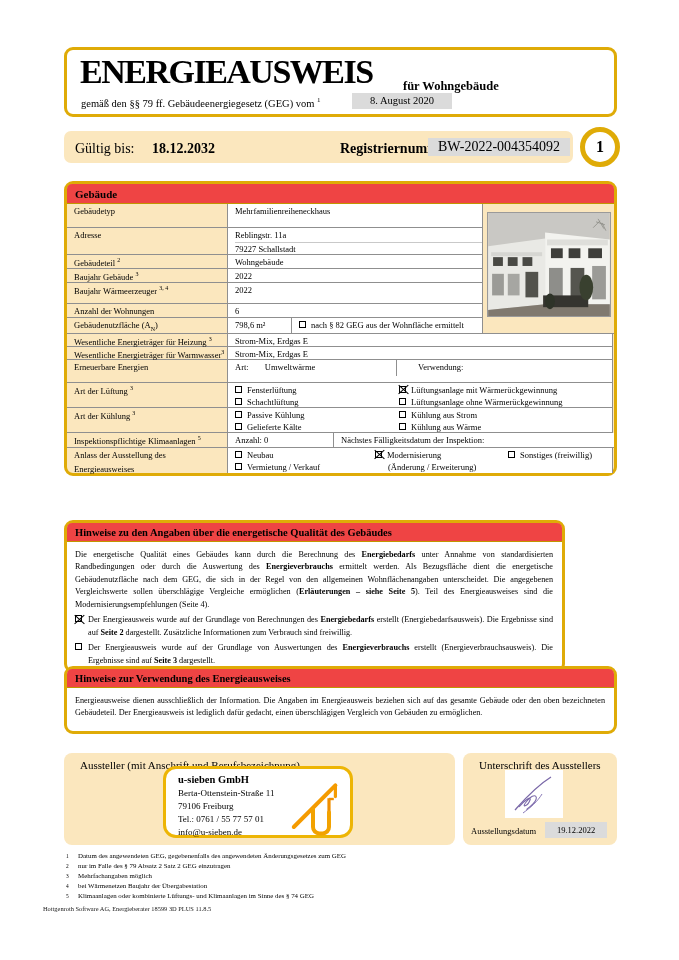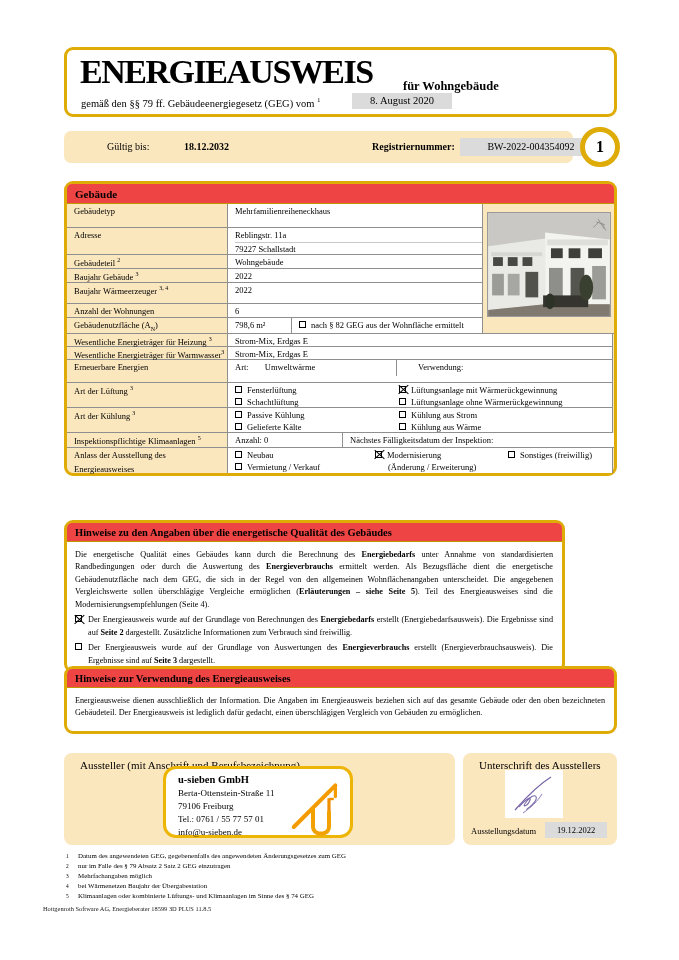--- a/index.html
+++ b/index.html
@@ -16,21 +16,21 @@
 
   
   .hd-title { position:absolute; left:13px; top:3px; font-size:34px; font-weight:bold; letter-spacing:-1.5px; }
   .hd-sub { position:absolute; left:336px; top:29px; font-size:12.5px; font-weight:bold; }
   .hd-law { position:absolute; left:14px; top:46px; font-size:10.5px; }
   .hd-law sup { font-size:7px; }
   .hd-date { position:absolute; left:285px; top:43px; width:100px; height:16px; font-size:10.5px; line-height:16px; }
 
   
   .valbar { position:absolute; left:64px; top:131px; width:509px; height:32px; background:#FBE7BE; border-radius:7px; }
-  .valbar .lab { position:absolute; top:10px; font-size:10px;margin-left:32px; }
+  .valbar .lab { position:absolute; top:10px; font-size:14px; }
   .valbar .bold { font-weight:bold; }
   .pagecircle { position:absolute; left:580px; top:127px; width:40px; height:40px; border-radius:50%;
     border:5px solid #DFAB07; background:#fff; font-size:16px; font-weight:bold; text-align:center; line-height:30px; }
 
   
   .gebox { position:absolute; left:64px; top:181px; width:553px; background:#FBE7BE; }
   .g-row { display:flex; align-items:stretch; }
   .gl { width:161px; flex:none; border-right:1px solid #8f8f8f; border-bottom:1px solid #8f8f8f;
         padding:2px 2px 0 7px; font-size:8.5px; line-height:1.25; }
   .gl sup { font-size:6px; }
@@ -216,21 +216,21 @@
           <div class="cbrow">
               <span class="cb"></span>
               <span>Kühlung aus Wärme</span>
             </div>
         </div>
       </div>
     </div>
 
     <div class="g-row" style="height:15px;">
       <div class="gl"><span>Inspektionspflichtige Klimaanlagen</span> <sup>5</sup></div>
-      <div class="gv" style="width:115px; flex:none;">Anzahl: 0</div>
+      <div class="gv" style="width:106px; flex:none;">Anzahl: 0</div>
       <div class="gv" style="flex:1; border-right:none;">Nächstes Fälligkeitsdatum der Inspektion:</div>
     </div>
 
     <div class="g-row" style="height:25px; ">
       <div class="gl" style="border-bottom:none;">
         <div>Anlass der Ausstellung des</div>
         <div style="margin-top:3px;">Energieausweises</div>
       </div>
       <div class="gv wide gvrel" style="border-bottom:none;">
         <div class="optcol" style="left:7px;">

